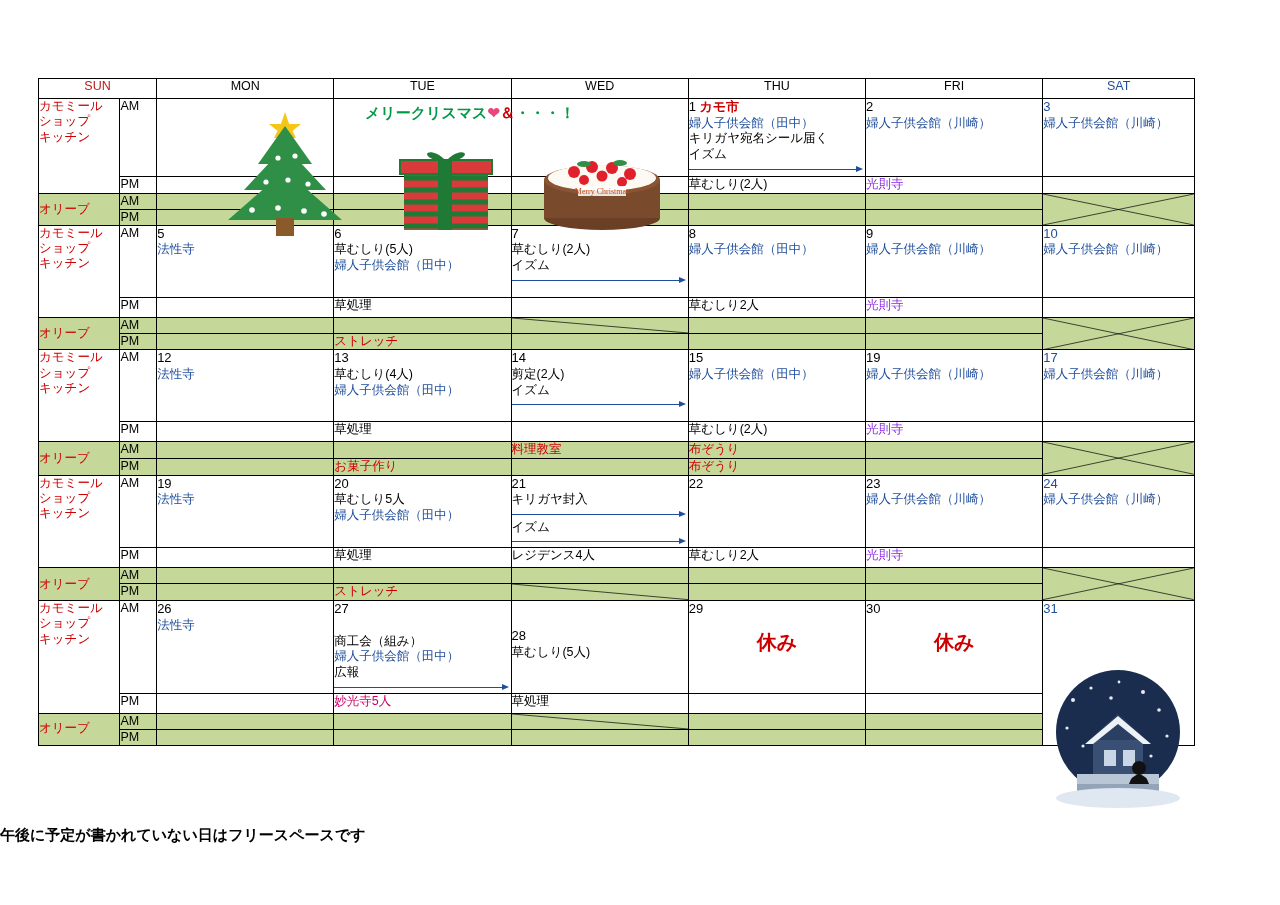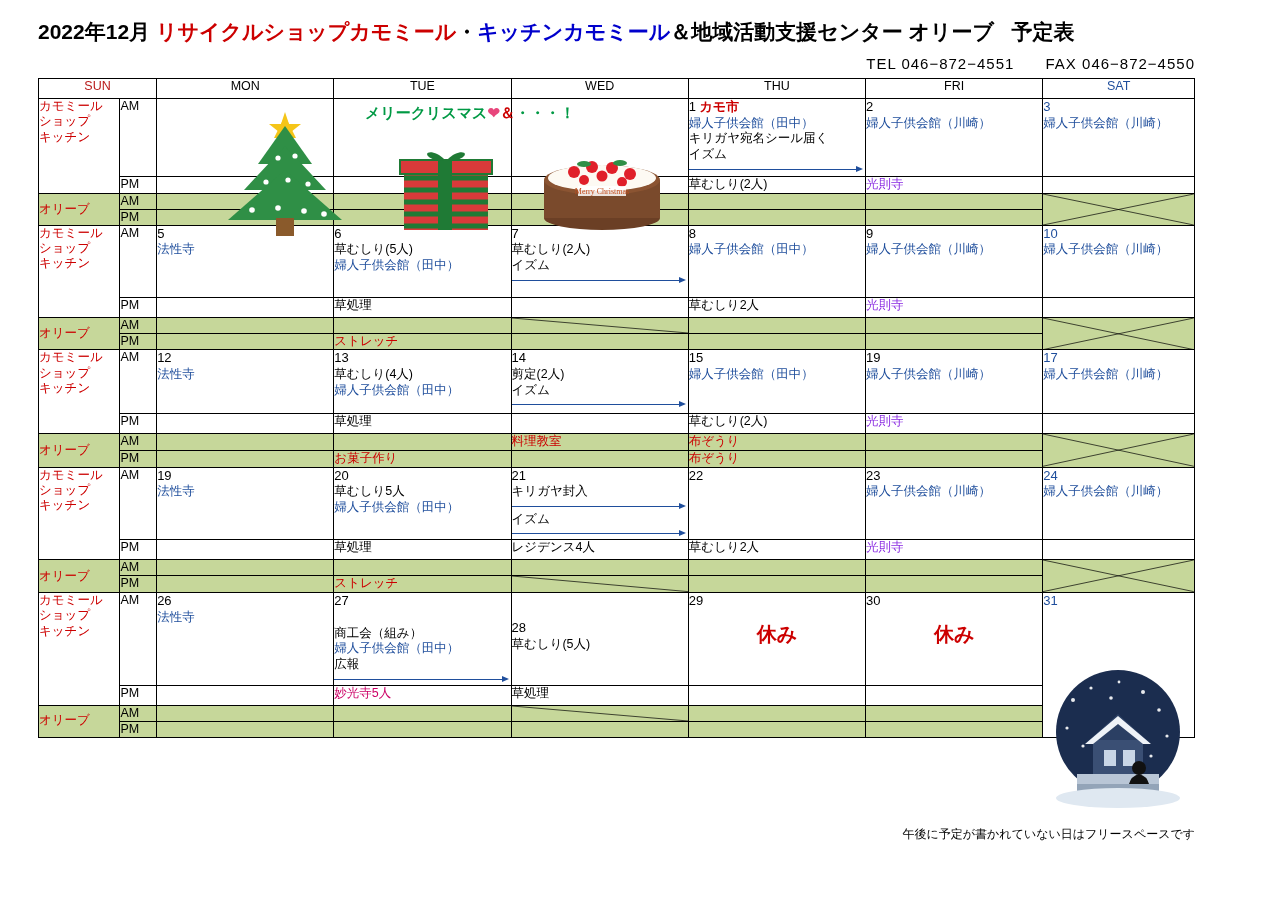--- a/index.html
+++ b/index.html
@@ -137,40 +137,31 @@
   .art { position: absolute; z-index: 4; pointer-events: none; }
   #tree { left: 200px; top: 112px; }
   #gift { left: 398px; top: 148px; }
   #cake { left: 538px; top: 140px; }
   #night { left: 1047px; top: 670px; }
 
   .footnote {
     position: absolute;
     left: 0; top: 826px;
     width: 1195px;
-    text-align: right;
-    font-size: 12px;
+    text-align: left;
+    font-size: 15px;
+    font-weight: bold;
   }
 </style>
 </head>
 <body>
 
 <div id="page">
 
-  <div class="title-row">
-    <span class="t-black">2022年12月</span>
-    <span class="t-red">リサイクルショップカモミール</span><span class="t-black">・</span><span class="t-blue">キッチンカモミール</span><span class="t-black">＆</span><span class="t-black">地域活動支援センター</span>
-    <span class="t-black">オリーブ</span>
-    &nbsp;&nbsp;<span class="t-black">予定表</span>
-  </div>
-
-  <div class="tel-row">
-    <span>TEL 046−872−4551</span>
-    <span>FAX 046−872−4550</span>
-  </div>
+
 
   <div class="xmas">
     <span>メリークリスマス</span><span class="heart">❤</span><span class="amp">＆</span><span>・・・！</span>
   </div>
 
   <div class="art" id="tree">
     <svg width="170" height="130" viewBox="0 0 170 130">
       <polygon points="85,4 96,26 74,26" fill="#f5c518"></polygon>
       <polygon points="85,0 89,12 101,12 91,20 95,32 85,24 75,32 79,20 69,12 81,12" fill="#f5c518"></polygon>
       <polygon points="85,14 112,52 58,52" fill="#2f8f46"></polygon>
@@ -431,21 +422,21 @@
         <td class="daycell"></td>
       </tr>
 
       <tr>
         <td class="rowlabel" rowspan="2">
           <span>カモミール</span><br>
           <span>ショップ</span><br>
           <span>キッチン</span>
         </td>
         <td class="ampm">AM</td>
-        <td class="daycell" style="height:64px">
+        <td class="daycell" style="height:72px">
           <span class="daynum">12</span>
           <span class="ev blue evtxt">法性寺</span>
         </td>
         <td class="daycell">
           <span class="daynum">13</span>
           <span class="ev black evtxt">草むしり(4人)</span>
           <span class="ev blue evtxt">婦人子供会館（田中）</span>
         </td>
         <td class="daycell">
           <span class="daynum">14</span>

